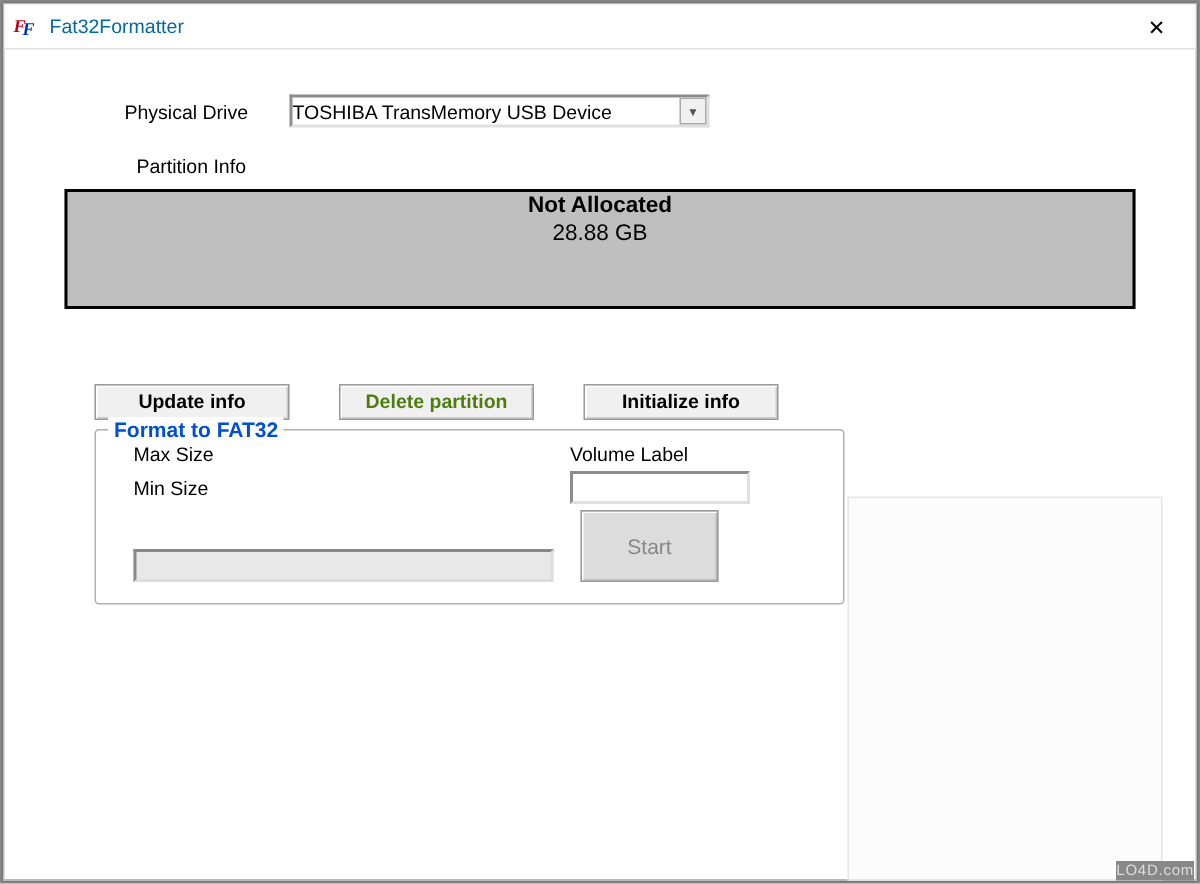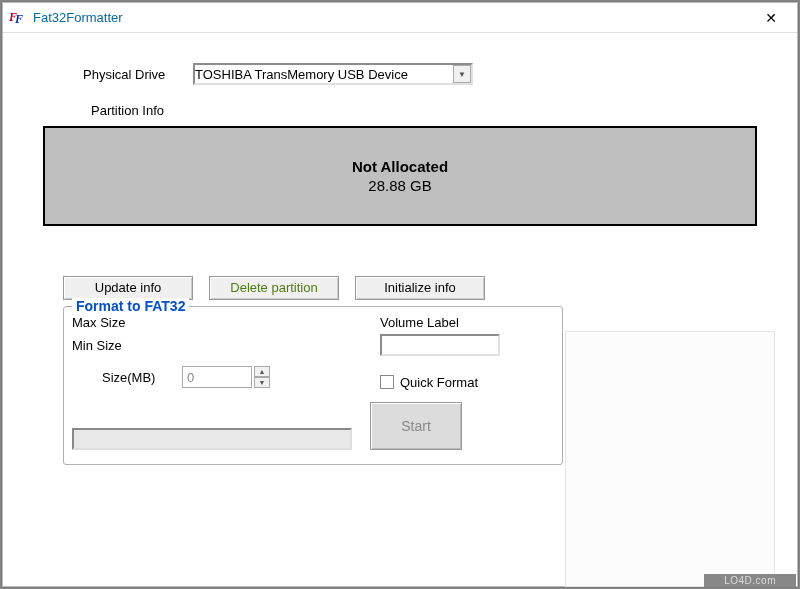--- a/index.html
+++ b/index.html
@@ -107,61 +107,62 @@
       justify-content: center;
       font-size: 8px;
       color:#555;
     }
     .label-partinfo {
       margin-left: 68px;
       margin-bottom: 8px;
     }
     .partition-box {
       margin: 0 20px 0 20px;
-      height: 100px;
+      height: 80px;
       border: 2px solid #000;
       background: #bfbfbf;
       display: flex;
       flex-direction: column;
       align-items: center;
-      justify-content: center;
+      justify-content: flex-start;
     }
     .partition-box .p-title {
       font-weight: bold;
       font-size: 15px;
       margin-bottom: 2px;
     }
     .partition-box .p-size {
       font-weight: normal;
       font-size: 15px;
     }
     .buttons-row {
       margin: 50px 0 6px 40px;
       display: flex;
-      gap: 16px;
+      gap: 33px;
+      font-weight: bold;
     }
     .win-btn {
       min-width: 130px;
       height: 24px;
       background: #f0f0f0;
       border: 1px solid #999;
       box-shadow: inset 1px 1px 0 #fff, inset -1px -1px 0 #ccc;
       text-align: center;
       line-height: 22px;
       cursor: default;
     }
     .win-btn.disabled {
       color: #4d7c0f;
     }
     .groupbox {
       margin: 0 0 0 40px;
       width: 500px;
       border: 1px solid #b0b0b0;
       border-radius: 3px;
-      padding: 8px 12px 14px 8px;
+      padding: 8px 12px 14px 25px;
       position: relative;
     }
     .groupbox-title {
       position: absolute;
       top: -9px;
       left: 8px;
       background: #fff;
       padding: 0 4px;
       color: #0050d0;
       font-weight: bold;
@@ -257,21 +258,21 @@
       border: 1px solid #e5e5e5;
     }
     .watermark {
       position: absolute;
       bottom: 2px;
       right: 4px;
       font-size: 10px;
       color: #aaa;
       background: #888;
       color:#ddd;
-      padding:1px 20px;
+      padding:1px 0;
       letter-spacing:0.5px;
     }
   </style>
 </head>
 <body>
 
 <div class="window">
   <div class="titlebar">
     <div class="titlebar-icon">F</div>
     <div class="titlebar-text">Fat32Formatter</div>
@@ -308,38 +309,20 @@
         <div class="gb-left">Max Size</div>
         <div class="gb-right">Volume Label</div>
       </div>
       <div class="gb-row">
         <div class="gb-left">Min Size</div>
         <div class="gb-right">
           <div class="volume-input" value=""></div>
         </div>
       </div>
 
-      <div class="gb-row">
-        <div class="gb-left">
-          <div class="size-row">
-            <div class="size-label">Size(MB)</div>
-            <div class="spin-input">0</div>
-            <div class="spin-btns">
-              <div class="sb">▲</div>
-              <div class="sb">▼</div>
-            </div>
-          </div>
-        </div>
-        <div class="gb-right">
-          <div class="checkbox-row">
-            <div class="checkbox"></div>
-            <div>Quick Format</div>
-          </div>
-        </div>
-      </div>
 
       <div class="bottom-row">
         <div class="progress-bar"></div>
         <div class="start-btn">Start</div>
       </div>
     </div>
 
     <div class="side-panel"></div>
 
   </div>

